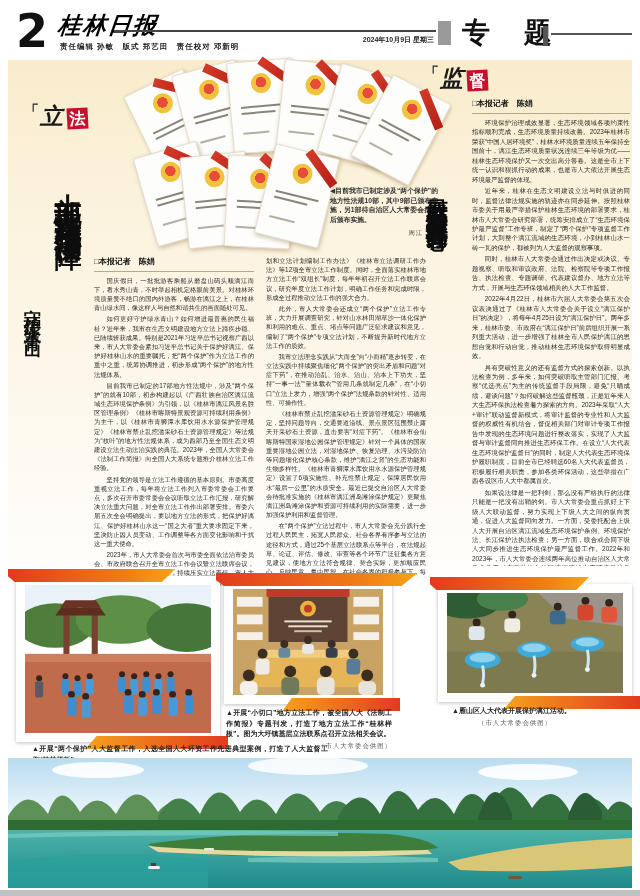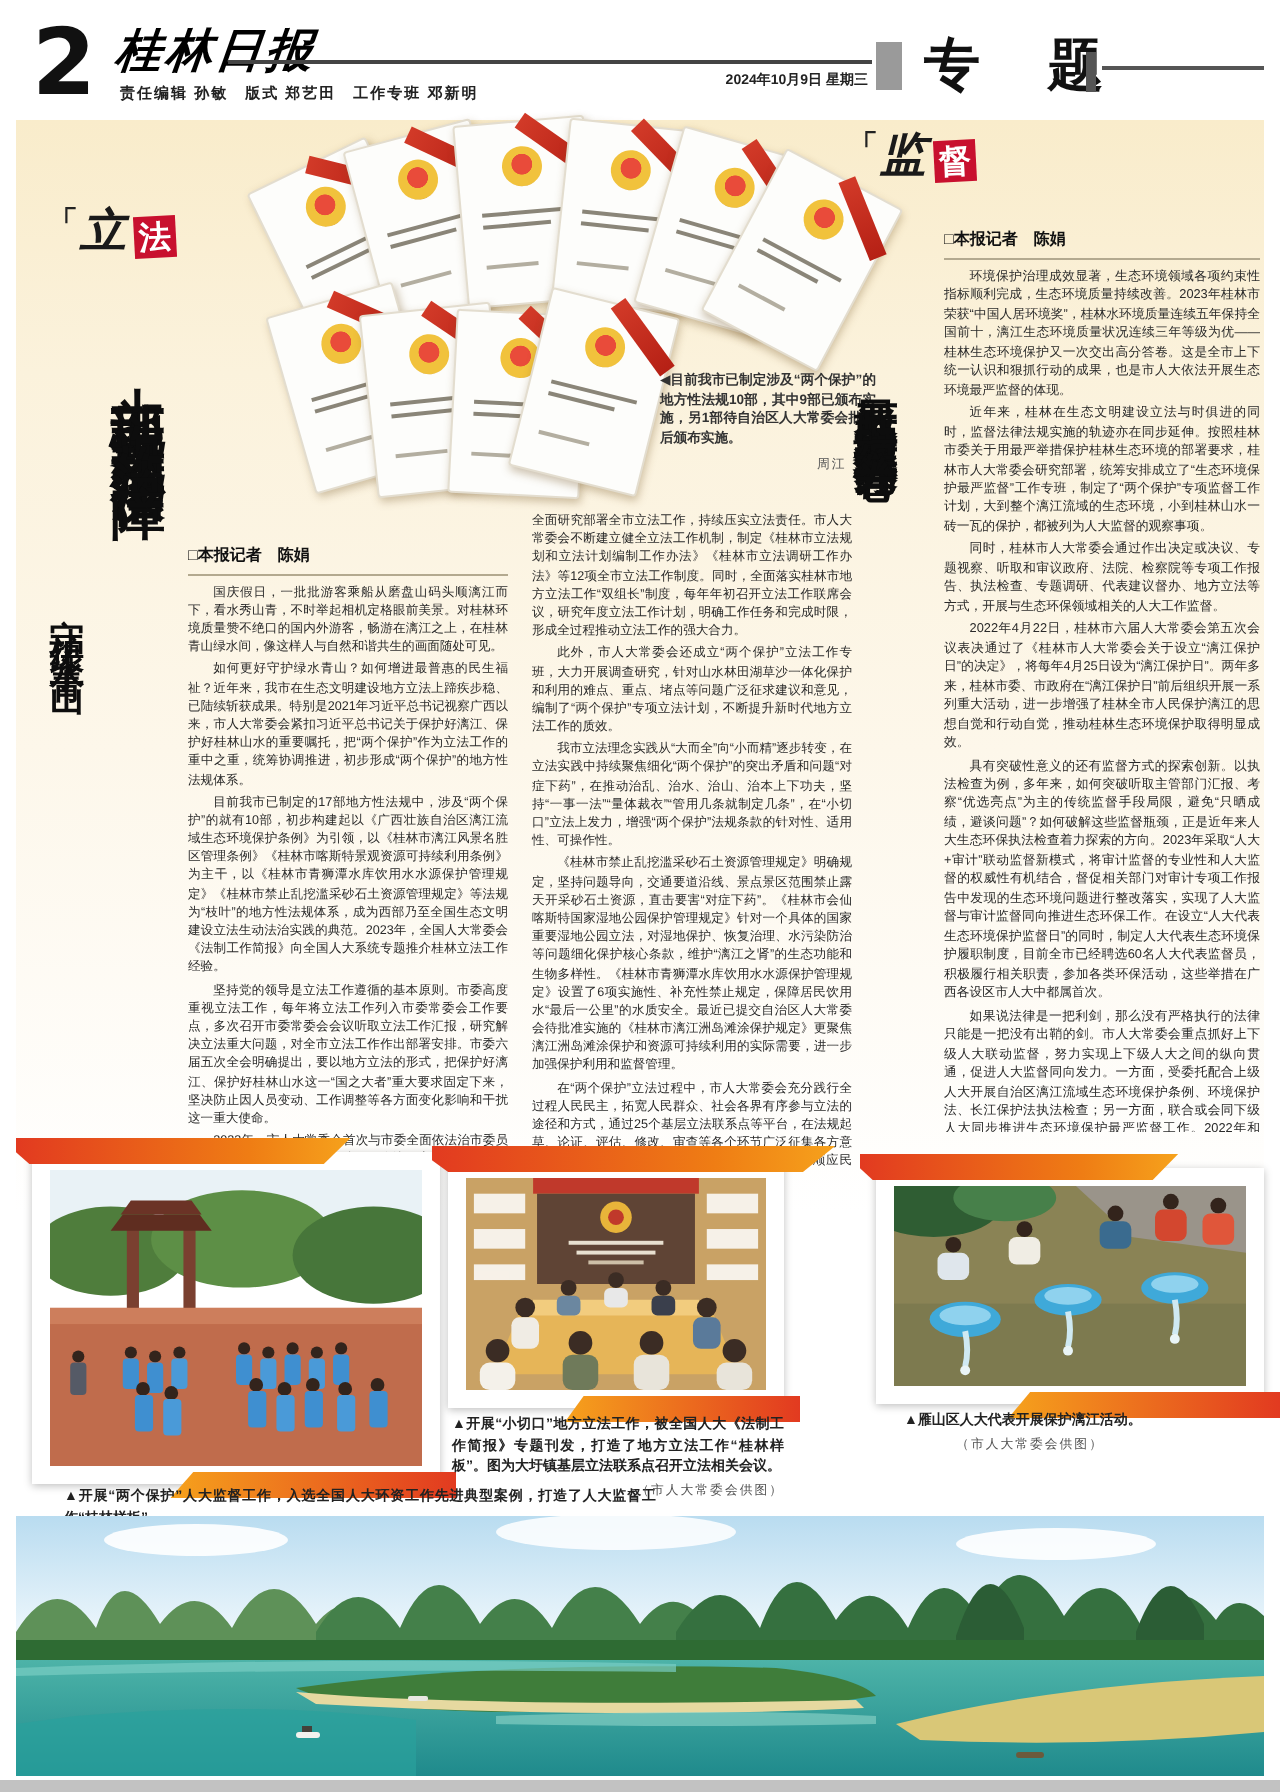--- a/index.html
+++ b/index.html
@@ -26,21 +26,21 @@
   .tag .black-char{font-size:23px;font-weight:900;color:#1a1a1a;font-family:"DejaVu Serif","Liberation Serif",serif;font-style:italic;line-height:1;margin-left:1px;}
   .tag .red-char{width:21px;height:21px;margin-left:4px;margin-top:4px;background:#c8102e;color:#fff;
                  font-family:"DejaVu Serif",serif;font-weight:900;font-size:16px;line-height:21px;text-align:center;transform:rotate(-3deg);}
   
   .vtitle{position:absolute;writing-mode:vertical-rl;text-orientation:upright;font-weight:900;color:#0d0d0d;
           font-family:"DejaVu Sans","Liberation Sans",sans-serif;}
   .vtitle.main-left{left:50px;top:172px;height:412px;font-size:27px;letter-spacing:4px;}
   .vtitle.sub-left{left:22px;top:296px;height:170px;font-size:17px;letter-spacing:6px;font-weight:900;}
   .vtitle.main-right{left:422px;top:182px;height:398px;font-size:22px;letter-spacing:2px;}
   
-  .byline{font-weight:700;font-size:8px;color:#111;border-bottom:1px solid #b3a98f;padding-bottom:3px;margin:16px 0 4px 0;}
+  .byline{font-weight:700;font-size:8px;color:#111;border-bottom:1px solid #b3a98f;padding-bottom:3px;margin:0 0 4px 0;}
   .article{position:absolute;overflow:hidden;text-align:justify;color:#2a2a2a;}
   .article p{margin:0 0 2px 0;text-indent:2em;}
   .article.left-cols{left:94px;top:256px;width:332px;height:334px;font-size:6.3px;line-height:1.46;
                      column-count:2;column-gap:12px;}
   .article.right-col{left:472px;top:98px;width:158px;height:468px;font-size:6.4px;line-height:1.48;}
   
   .books{position:absolute;left:138px;top:60px;width:302px;height:180px;}
   .book{position:absolute;width:64px;height:90px;background:#fdfdfb;border:1px solid #e3ddcf;border-radius:2px;
         box-shadow:1px 2px 4px rgba(120,90,40,.35);}
   .book::before{content:"";position:absolute;right:-6px;top:8px;width:42px;height:9px;background:linear-gradient(90deg,#d23a28,#b52015);transform:rotate(40deg);}
@@ -70,21 +70,21 @@
   .landscape svg{width:100%;height:100%;display:block;}
   .bottom-strip{position:absolute;left:0;top:890px;width:640px;height:6px;background:#c2c2c2;}
 </style>
 </head>
 <body>
 
 <div class="page">
 
   <div class="pagenum">2</div>
   <div class="paperlogo">桂林日报</div>
-  <div class="staffline">责任编辑 孙敏　版式 郑艺田　工作专班 邓新明</div>
+  <div class="staffline">责任编辑 孙敏　版式 郑艺田　责任校对 邓新明</div>
   <div class="rule-left"></div>
   <div class="dateline">2024年10月9日 星期三</div>
   <div class="graybox"></div>
   <div class="section-title">专 题</div>
   <div class="vbar"></div>
   <div class="rule-right"></div>
 
   <div class="content-bg"></div>
 
   <div class="tag" style="left:24px;top:104px;">

